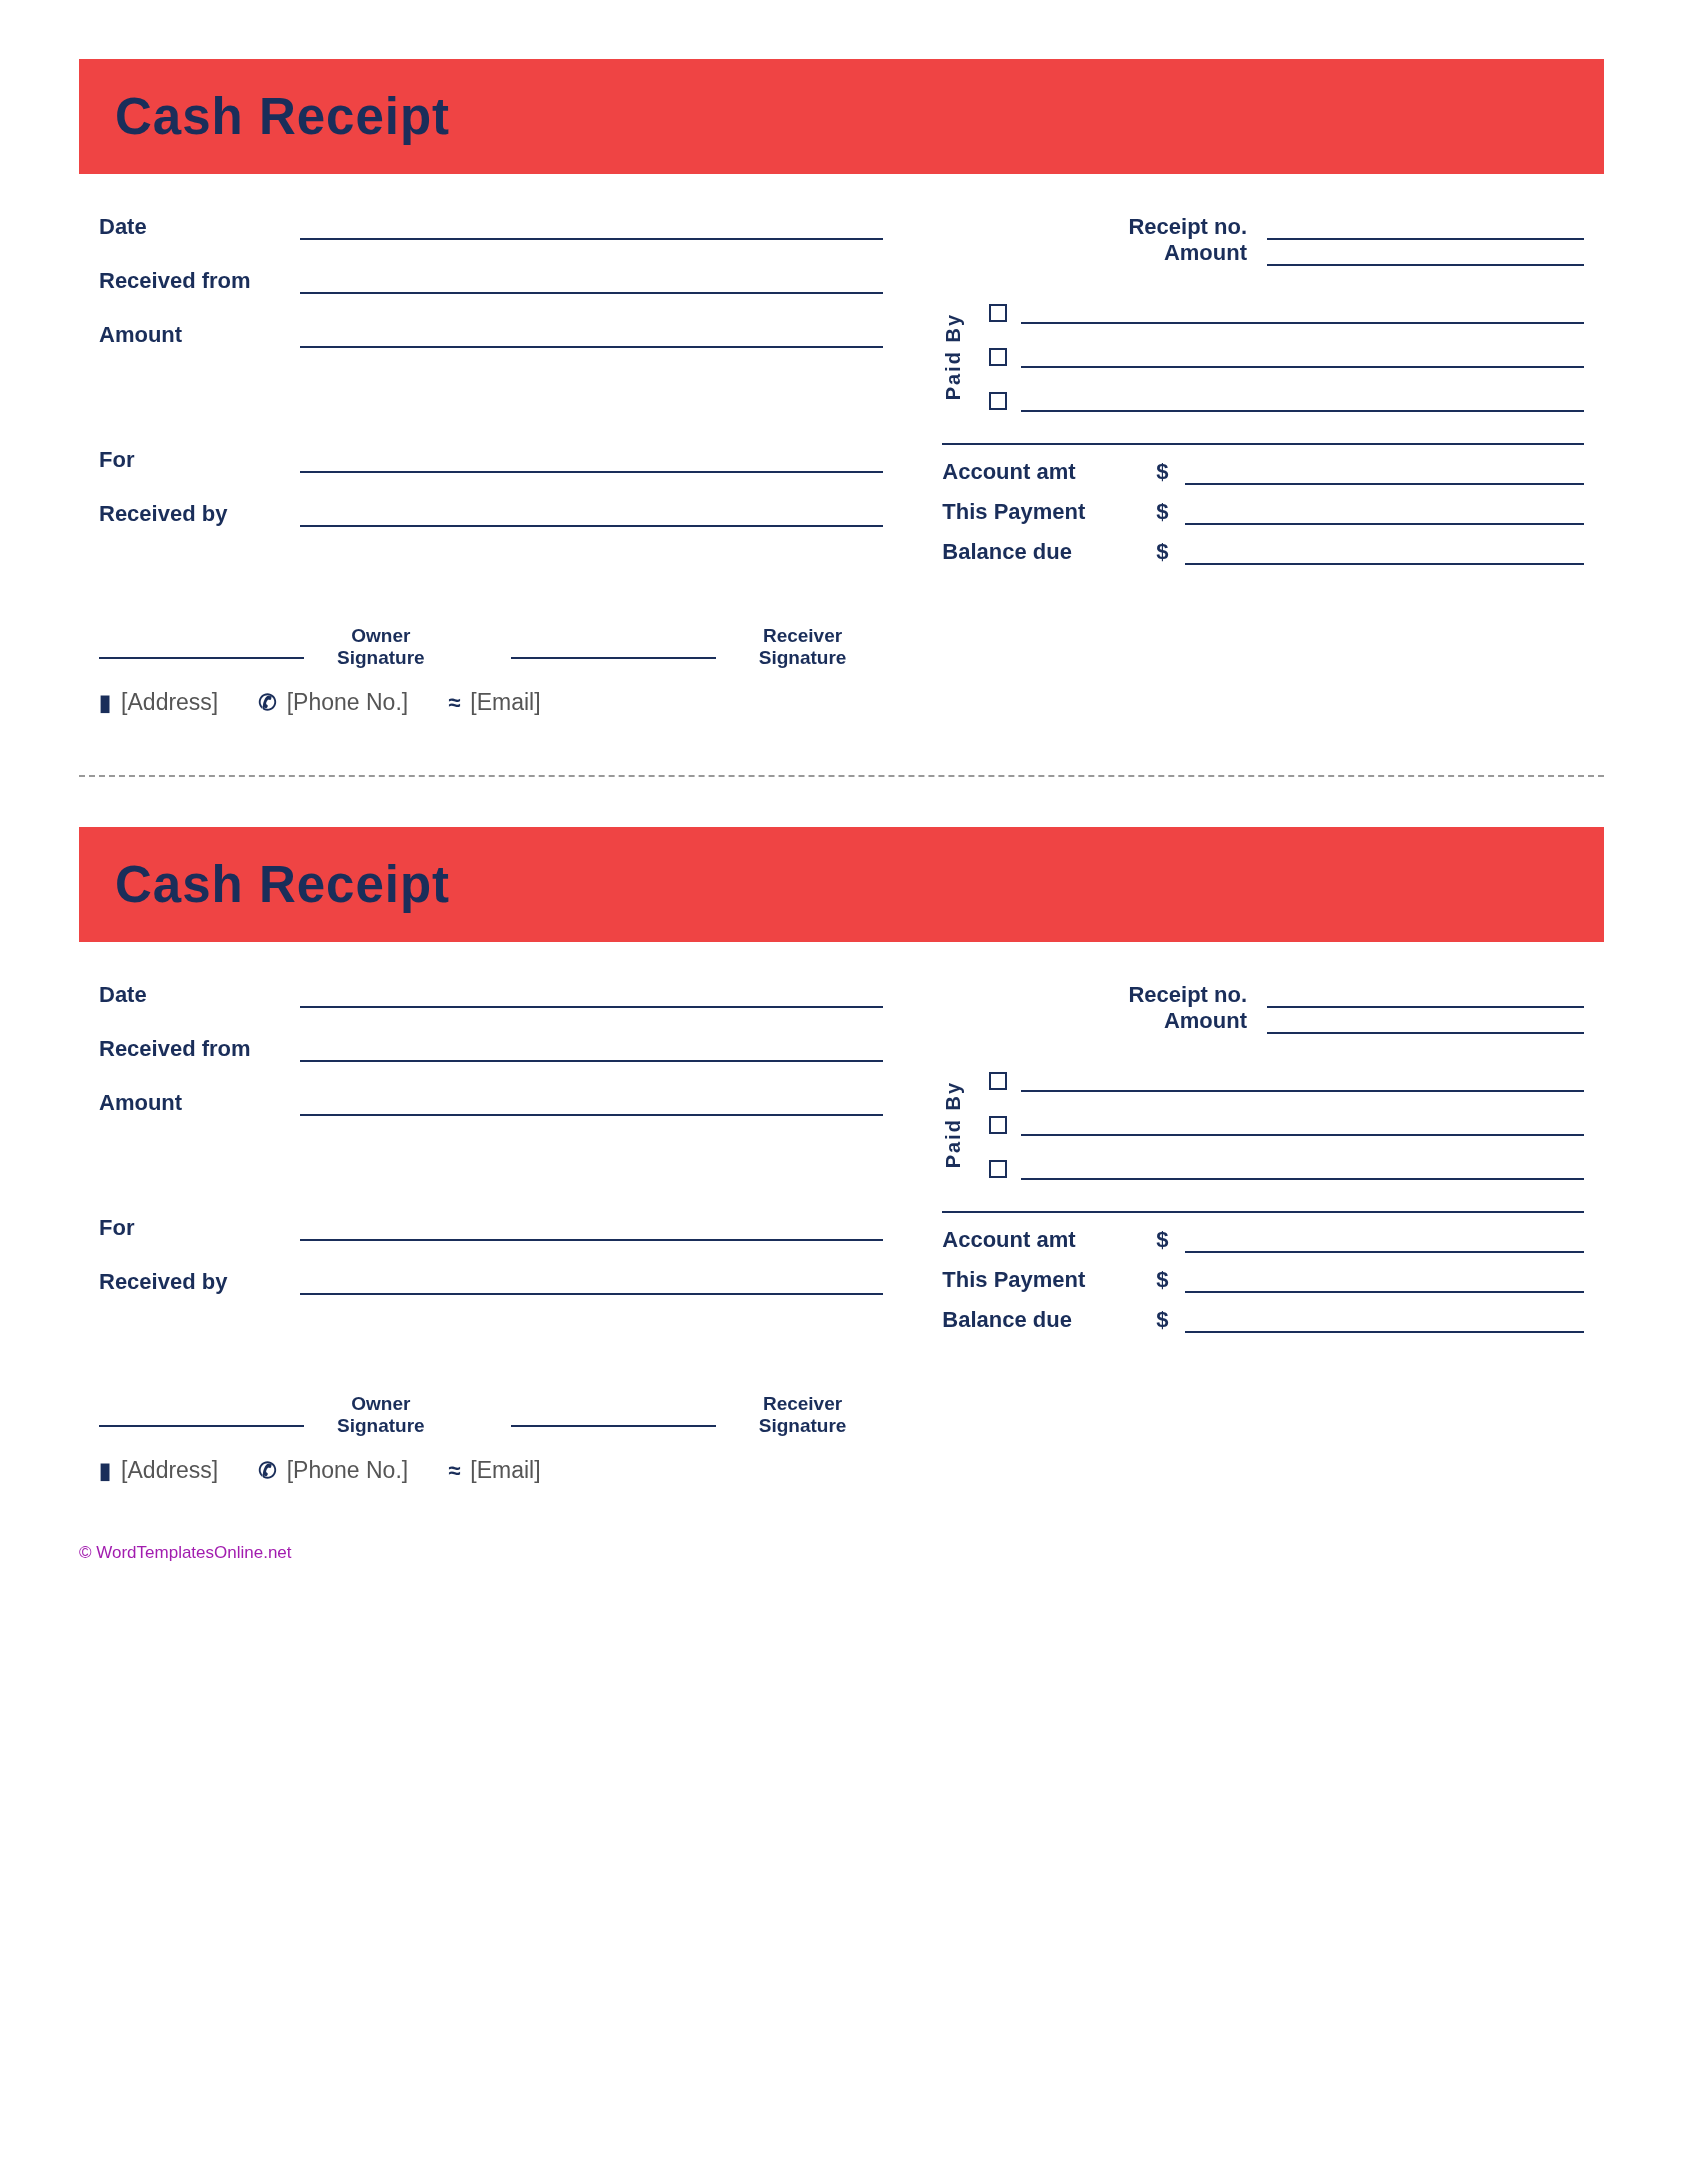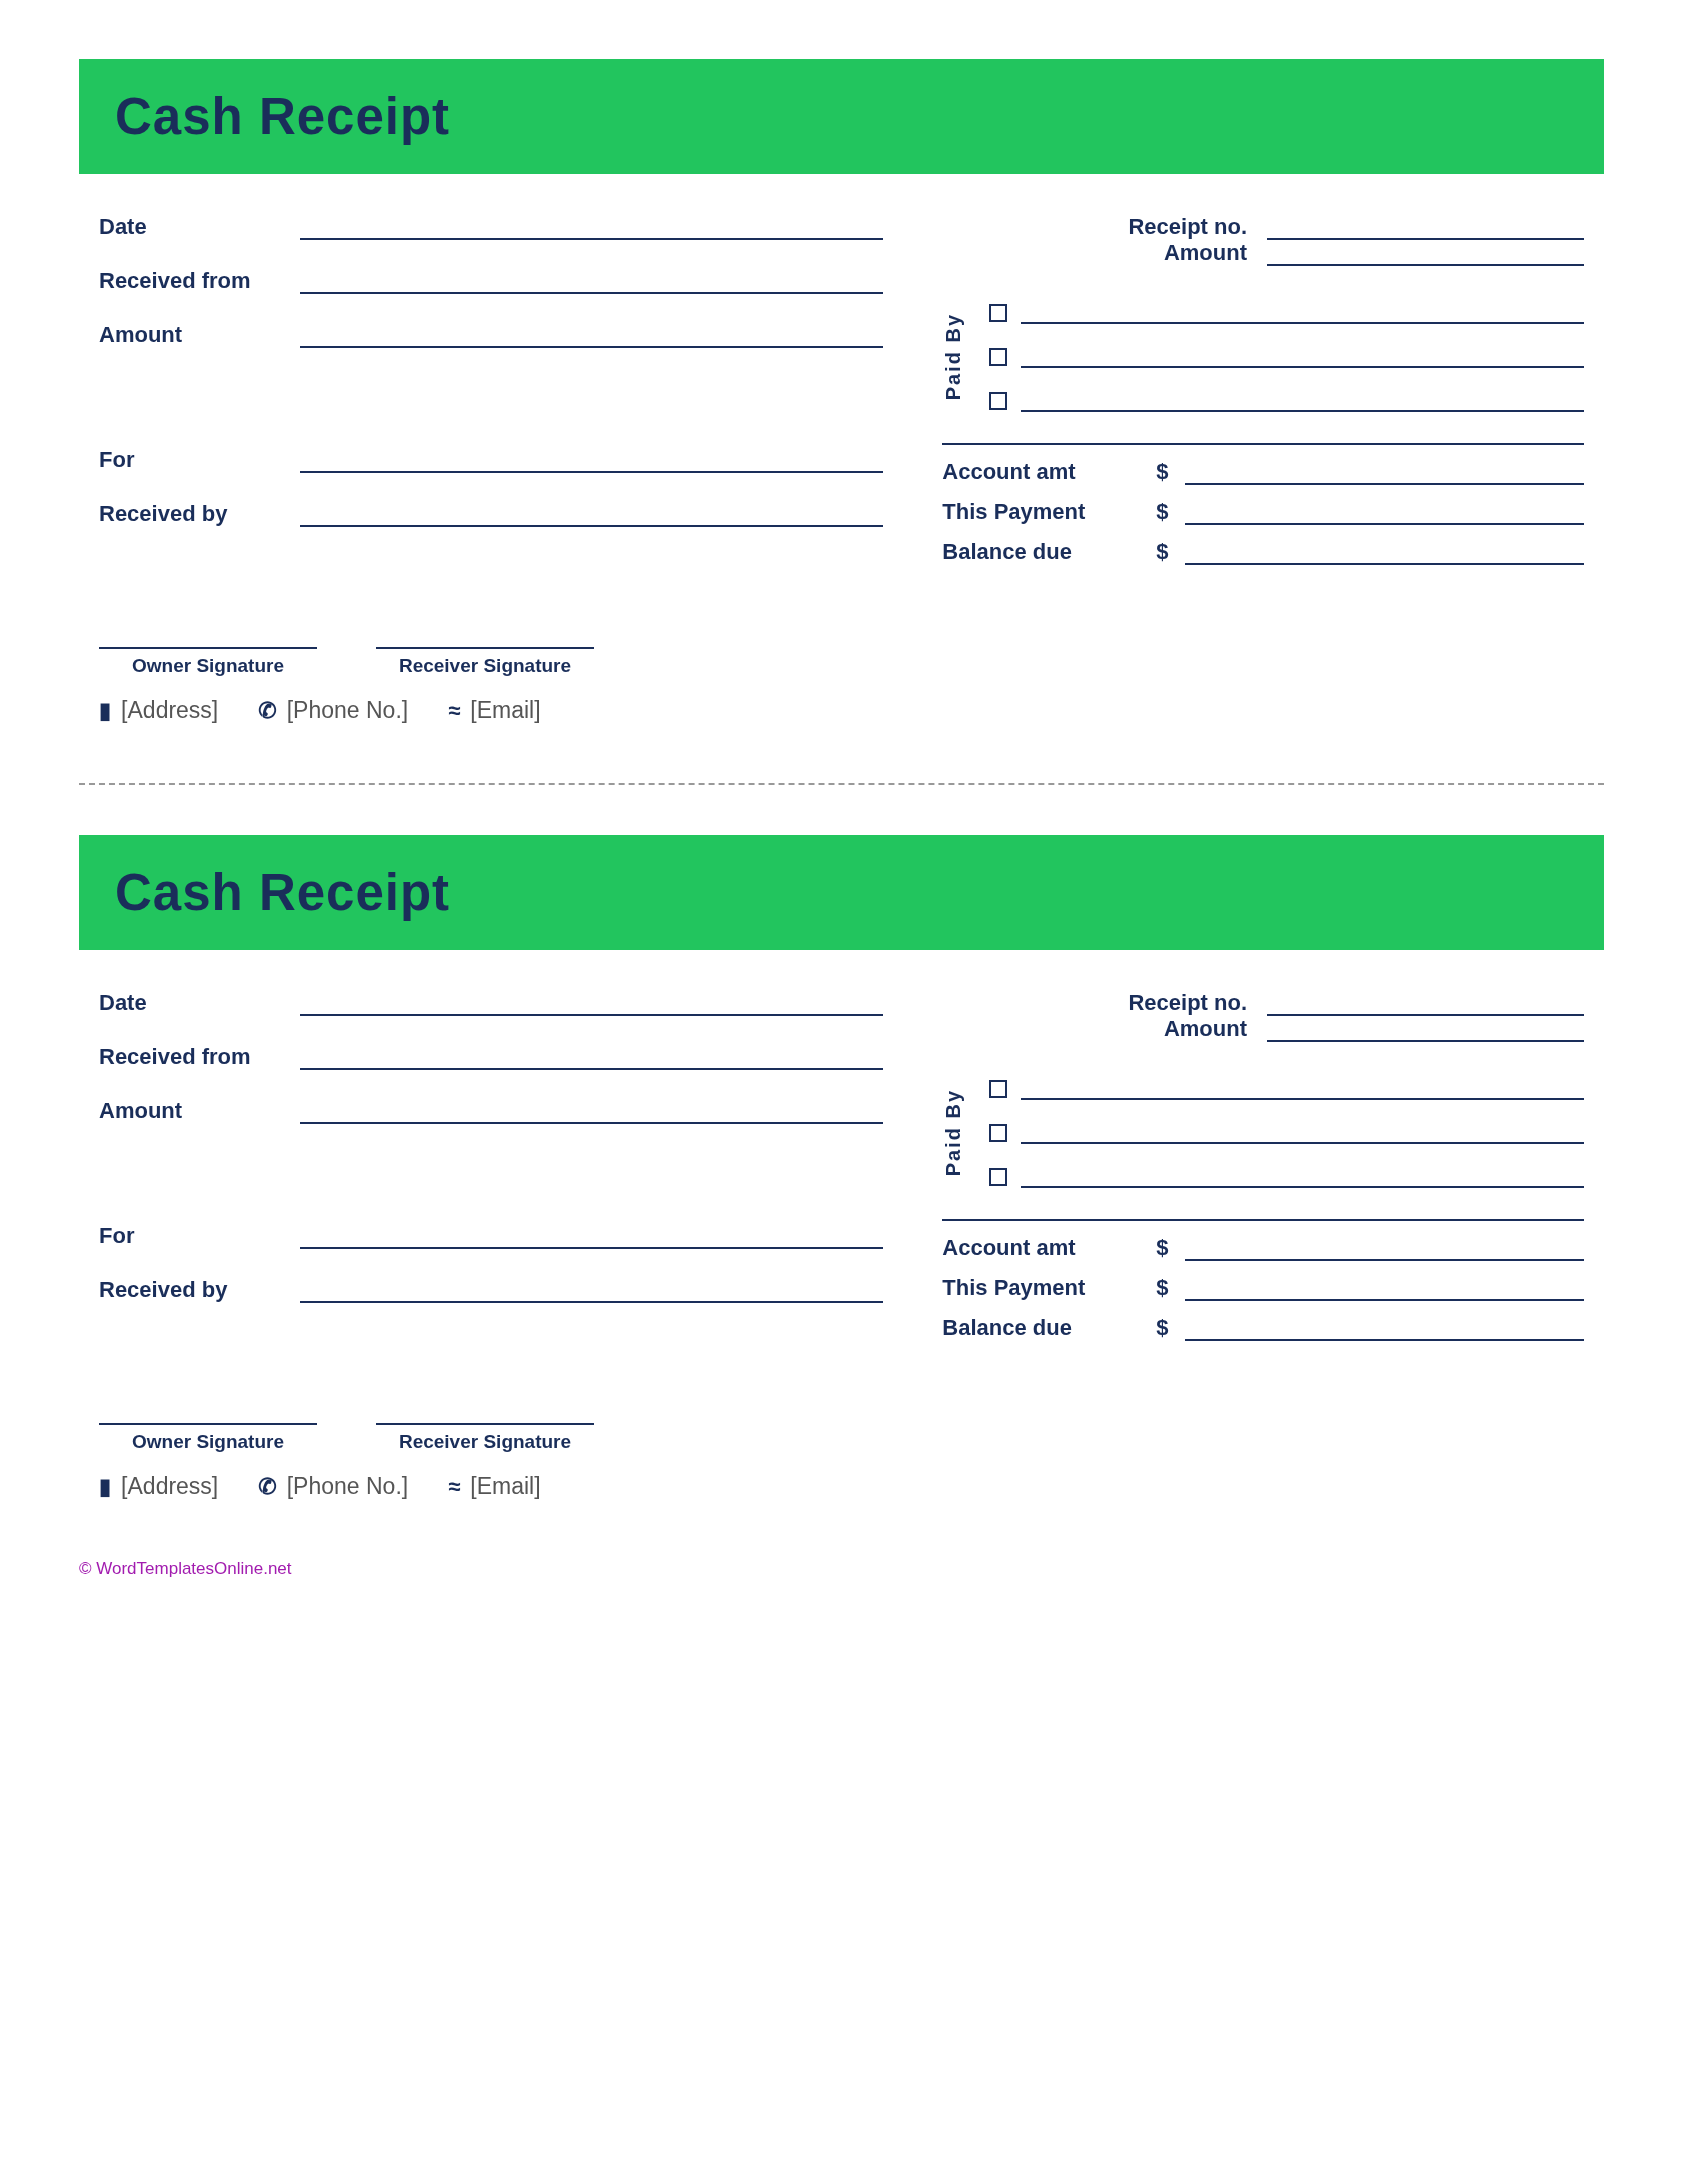--- a/index.html
+++ b/index.html
@@ -11,21 +11,21 @@
       padding: 59px 79px;
       color: #1a2e5a;
     }
 
     .receipt-block {
       width: 100%;
       margin-bottom: 59px;
     }
 
     .receipt-header {
-      background: #22c55e;
+      background: #ef4444;
       padding: 28px 36px 28px 36px;
       margin-bottom: 40px;
     }
 
     .receipt-title {
       font-size: 51px;
       font-weight: 900;
       color: #1a2e5a;
       letter-spacing: 1px;
     }
@@ -181,21 +181,21 @@
     
     .signature-section {
       display: flex;
       gap: 59px;
       margin-top: 30px;
       margin-bottom: 20px;
     }
 
     .signature-item {
       display: flex;
-      flex-direction: column;
+      flex-direction: row;
       align-items: center;
       gap: 6px;
     }
 
     .signature-line {
       width: 218px;
       border-bottom: 2px solid #1a2e5a;
       height: 24px;
     }
 

